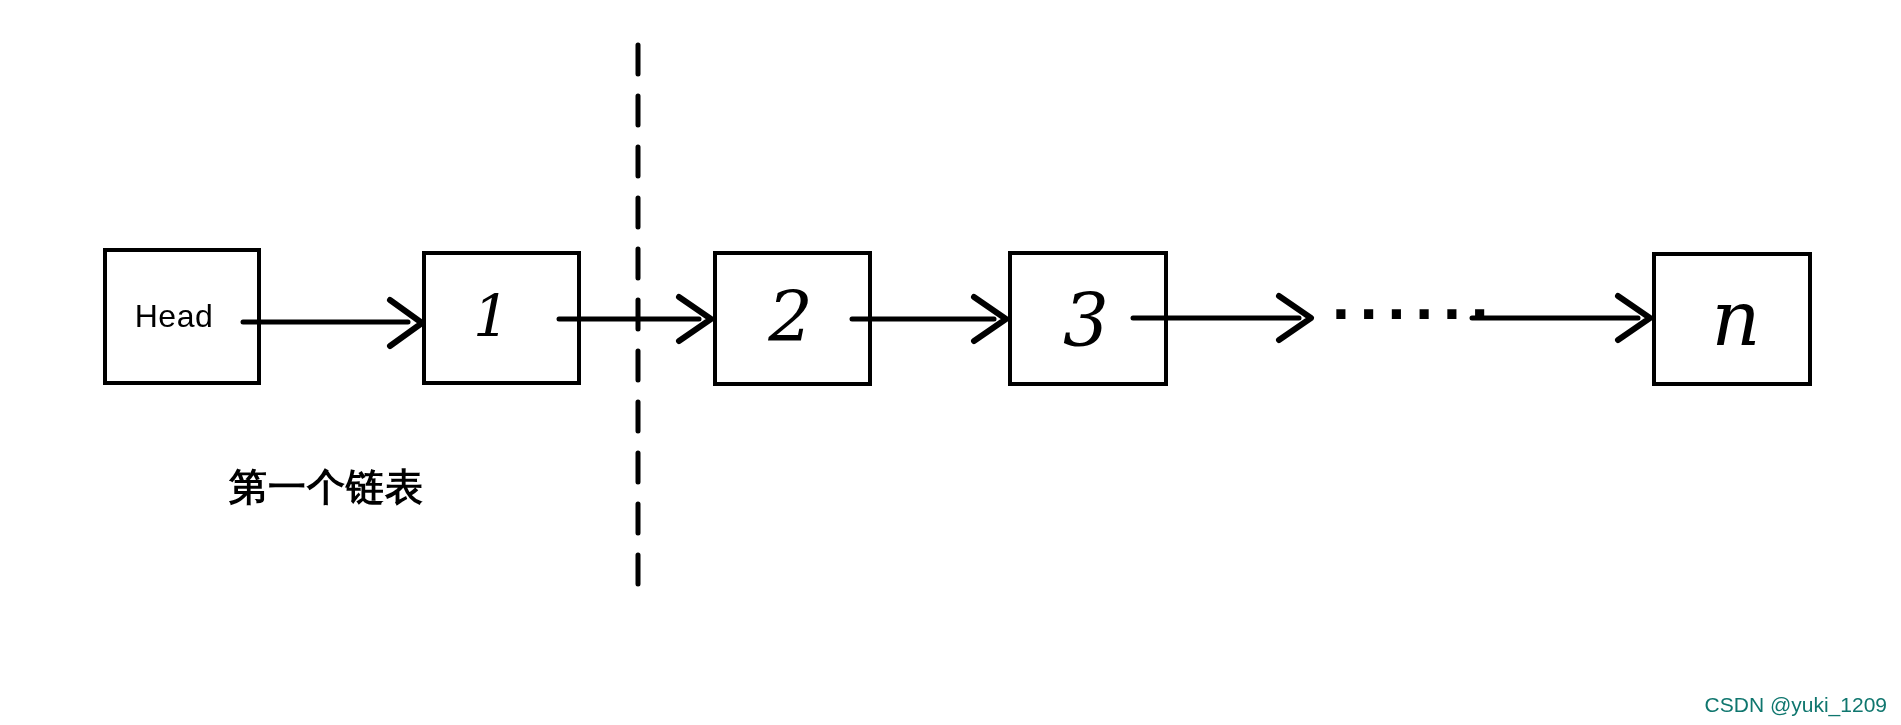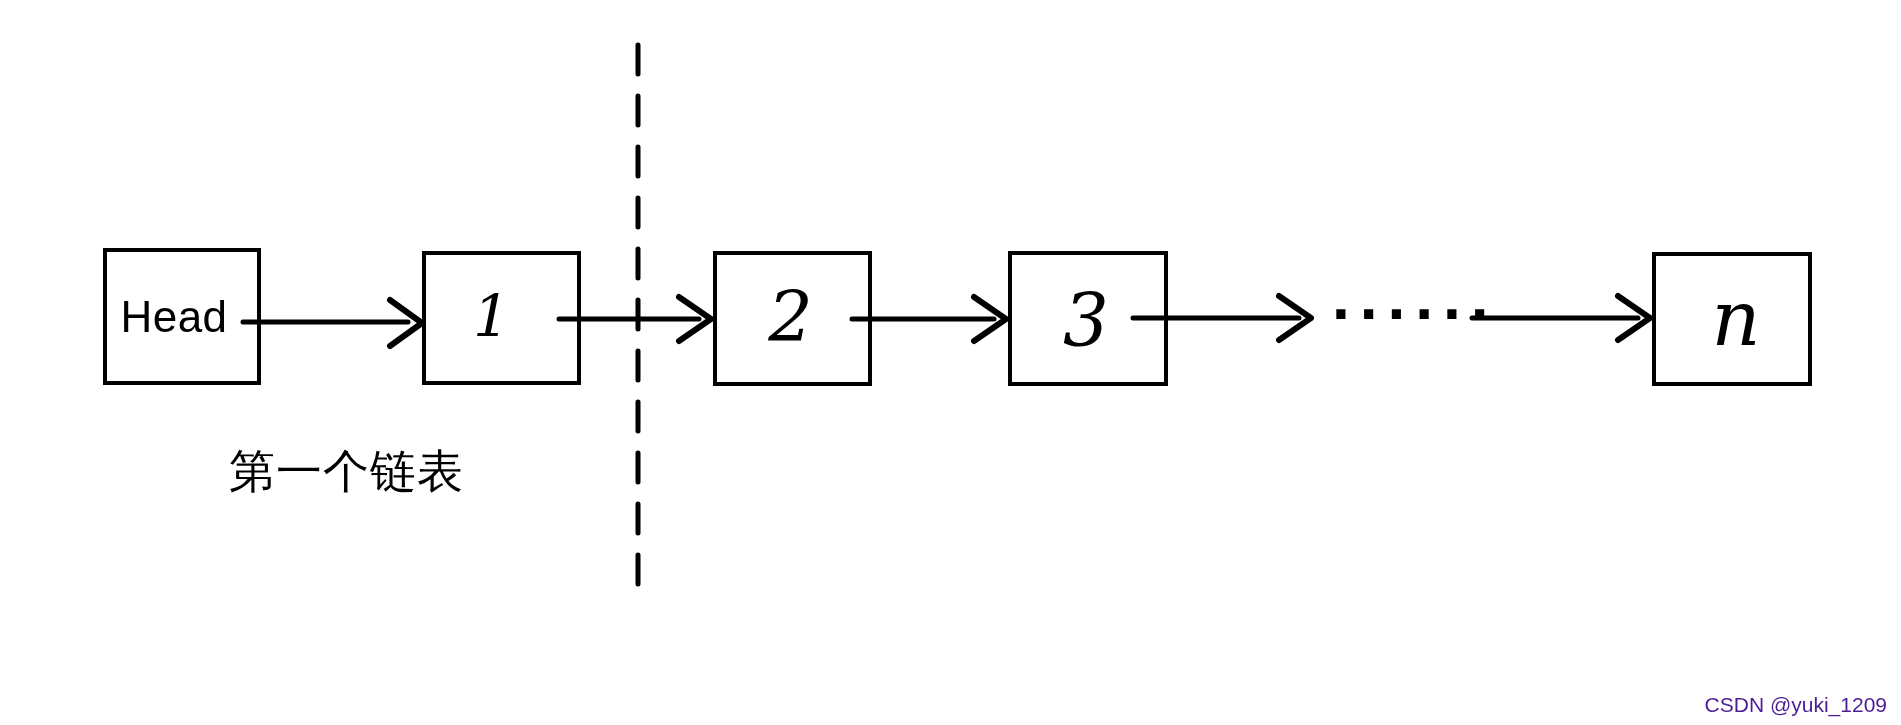--- a/index.html
+++ b/index.html
@@ -27,21 +27,21 @@
     color: #000;
   }
   #node-head { left: 103px; top: 248px; width: 158px; height: 137px; }
   #node-1    { left: 422px; top: 251px; width: 159px; height: 134px; }
   #node-2    { left: 713px; top: 251px; width: 159px; height: 135px; }
   #node-3    { left: 1008px; top: 251px; width: 160px; height: 135px; }
   #node-n    { left: 1652px; top: 252px; width: 160px; height: 134px; }
 
   .label-sans {
     font-family: "Liberation Sans", sans-serif;
-    font-size: 44px;
+    font-size: 32px;
     letter-spacing: 0.5px;
     transform: translateX(-8px);
   }
   .label-hand {
     font-family: "DejaVu Serif", serif;
     font-style: italic;
     line-height: 1;
   }
   #node-1 .label-hand { font-size: 58px; transform: translate(-10px,-2px); }
   #node-2 .label-hand { font-size: 70px; transform: translate(-2px,-2px); }
@@ -55,36 +55,37 @@
     font-family: "DejaVu Sans", sans-serif;
     font-size: 52px;
     line-height: 50px;
     font-weight: 700;
     letter-spacing: 8px;
     color: #000;
     white-space: nowrap;
   }
   .section-label {
     position: absolute;
-    top: 441px;
-    font-size: 46px;
+    top: 462px;
+    font-size: 38px;
     letter-spacing: 1px;
     color: #000;
     white-space: nowrap;
     font-family: "Liberation Sans", sans-serif;
+    font-weight: bold;
   }
   #label-first  { left: 229px; }
   #label-second { left: 1146px; }
 
   .watermark {
     position: absolute;
     right: 14px;
     bottom: 8px;
     font-size: 21px;
-    color: #4c1d95;
+    color: #0f766e;
     font-family: "Liberation Sans", sans-serif;
     white-space: nowrap;
   }
 </style>
 </head>
 <body>
 
 <div class="stage">
 
   <svg class="connectors" viewBox="0 0 1901 725" xmlns="http://www.w3.org/2000/svg" fill="none" stroke="#000" stroke-linecap="round" stroke-linejoin="round">

